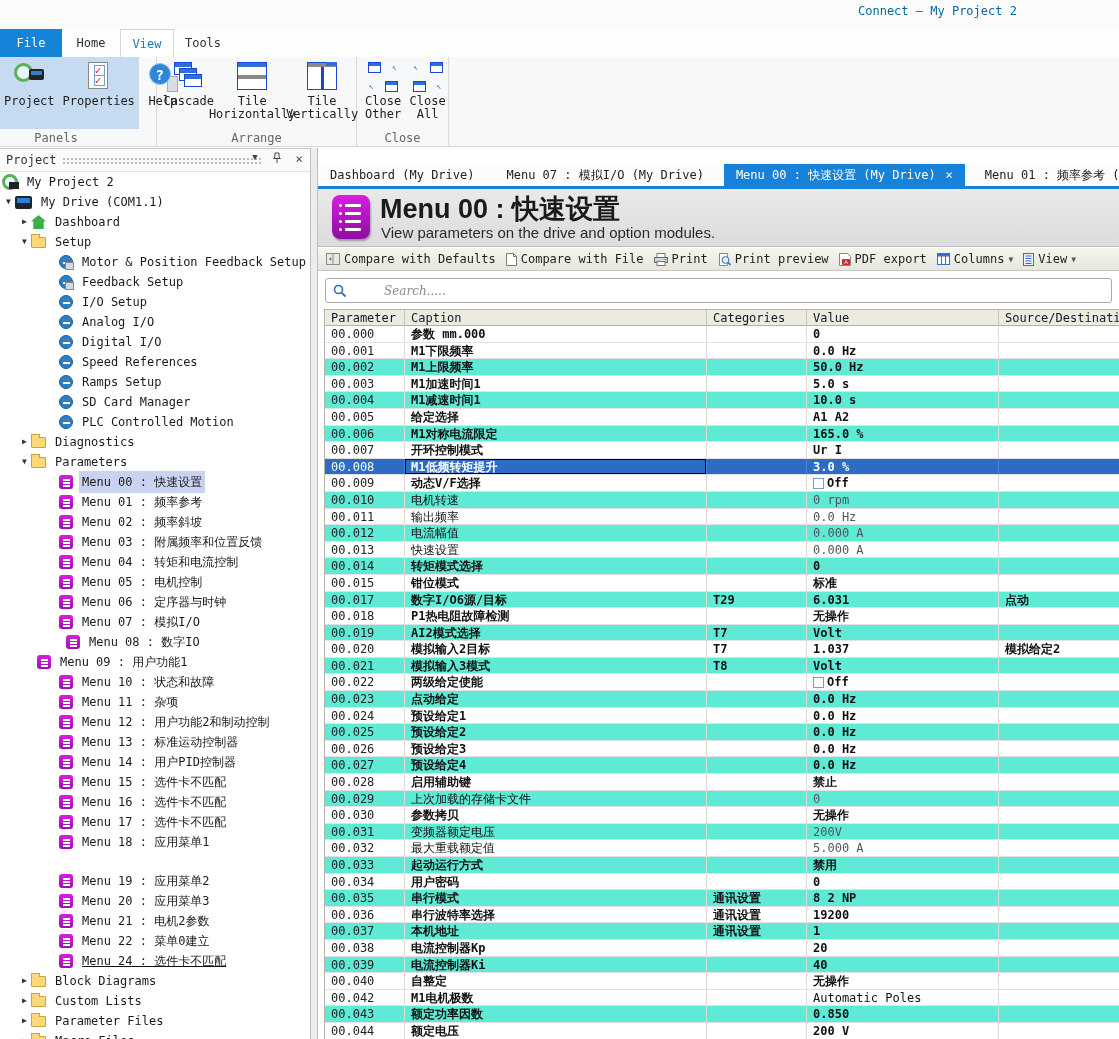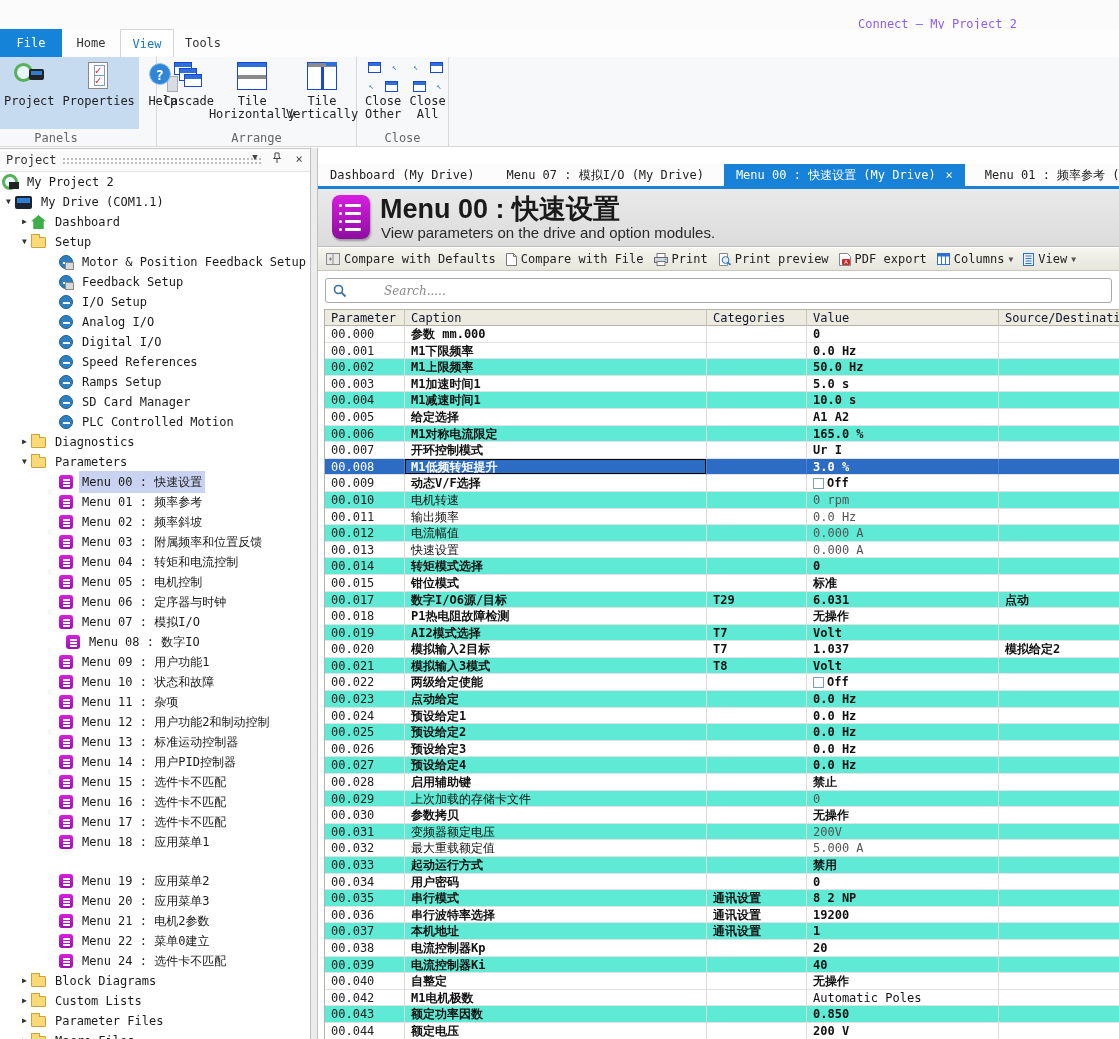--- a/index.html
+++ b/index.html
@@ -3,21 +3,21 @@
 <meta charset="utf-8">
 <style>
   * { margin:0; padding:0; box-sizing:border-box; }
   html,body { width:1119px; height:1039px; overflow:hidden;
     font-family:"DejaVu Sans Mono", monospace; font-size:12px; color:#111;
     background:#f0f0f0; }
   #app { position:relative; width:1119px; height:1039px; background:#fff; }
 
   
   #titlebar { position:absolute; left:0; top:0; width:1119px; height:29px; background:#fbfbfb; }
-  #titlebar .title { position:absolute; left:858px; top:4px; color:#8b5cf6; font-size:12px;margin-top:13px; }
+  #titlebar .title { position:absolute; left:858px; top:4px; color:#0369a1; font-size:12px; }
 
   
   #ribbon-tabs { position:absolute; left:0; top:29px; width:1119px; height:28px; background:#fdfdfd; }
   .rtab { float:left; height:28px; line-height:28px; text-align:center; cursor:default; color:#333; }
   .rtab.file { width:62px; background:#1583d8; color:#fff; }
   .rtab.plain { width:58px; }
   .rtab.active { width:54px; background:#fff; color:#1577c8; border:1px solid #d5d5d5; border-bottom:none; }
 
   
   #ribbon { position:absolute; left:0; top:57px; width:1119px; height:90px; background:#f7f8f9; border-bottom:1px solid #d8d8d8; }
@@ -428,21 +428,21 @@
         </div>
         <div class="titem" style="padding-left: 53px;">
           <span class="arrow"></span>
           <span class="ticon tic-menu">
             <i style="top:4px;"></i>
             <i style="top:7px;"></i>
             <i style="top:10px;"></i>
           </span>
           <span class="tlabel">Menu 08 : 数字IO</span>
         </div>
-        <div class="titem" style="padding-left: 46px;">
+        <div class="titem" style="padding-left: 24px;">
           <span class="arrow"></span>
           <span class="ticon tic-menu">
             <i style="top:4px;"></i>
             <i style="top:7px;"></i>
             <i style="top:10px;"></i>
           </span>
           <span class="tlabel">Menu 09 : 用户功能1</span>
         </div>
         <div class="titem" style="padding-left: 46px;">
           <span class="arrow"></span>
@@ -554,21 +554,21 @@
         </div>
         <div class="titem" style="padding-left: 46px;">
           <span class="arrow"></span>
           <span class="ticon tic-menu">
             <i style="top:4px;"></i>
             <i style="top:7px;"></i>
             <i style="top:10px;"></i>
           </span>
           <span class="tlabel">Menu 22 : 菜单0建立</span>
         </div>
-        <div class="titem" style="padding-left: 46px;">
+        <div class="titem" style="padding-left: 46px; text-decoration: underline;">
           <span class="arrow"></span>
           <span class="ticon tic-menu">
             <i style="top:4px;"></i>
             <i style="top:7px;"></i>
             <i style="top:10px;"></i>
           </span>
           <span class="tlabel">Menu 24 : 选件卡不匹配</span>
         </div>
         <div class="titem" style="padding-left: 18px;">
           <span class="arrow">▶</span>

